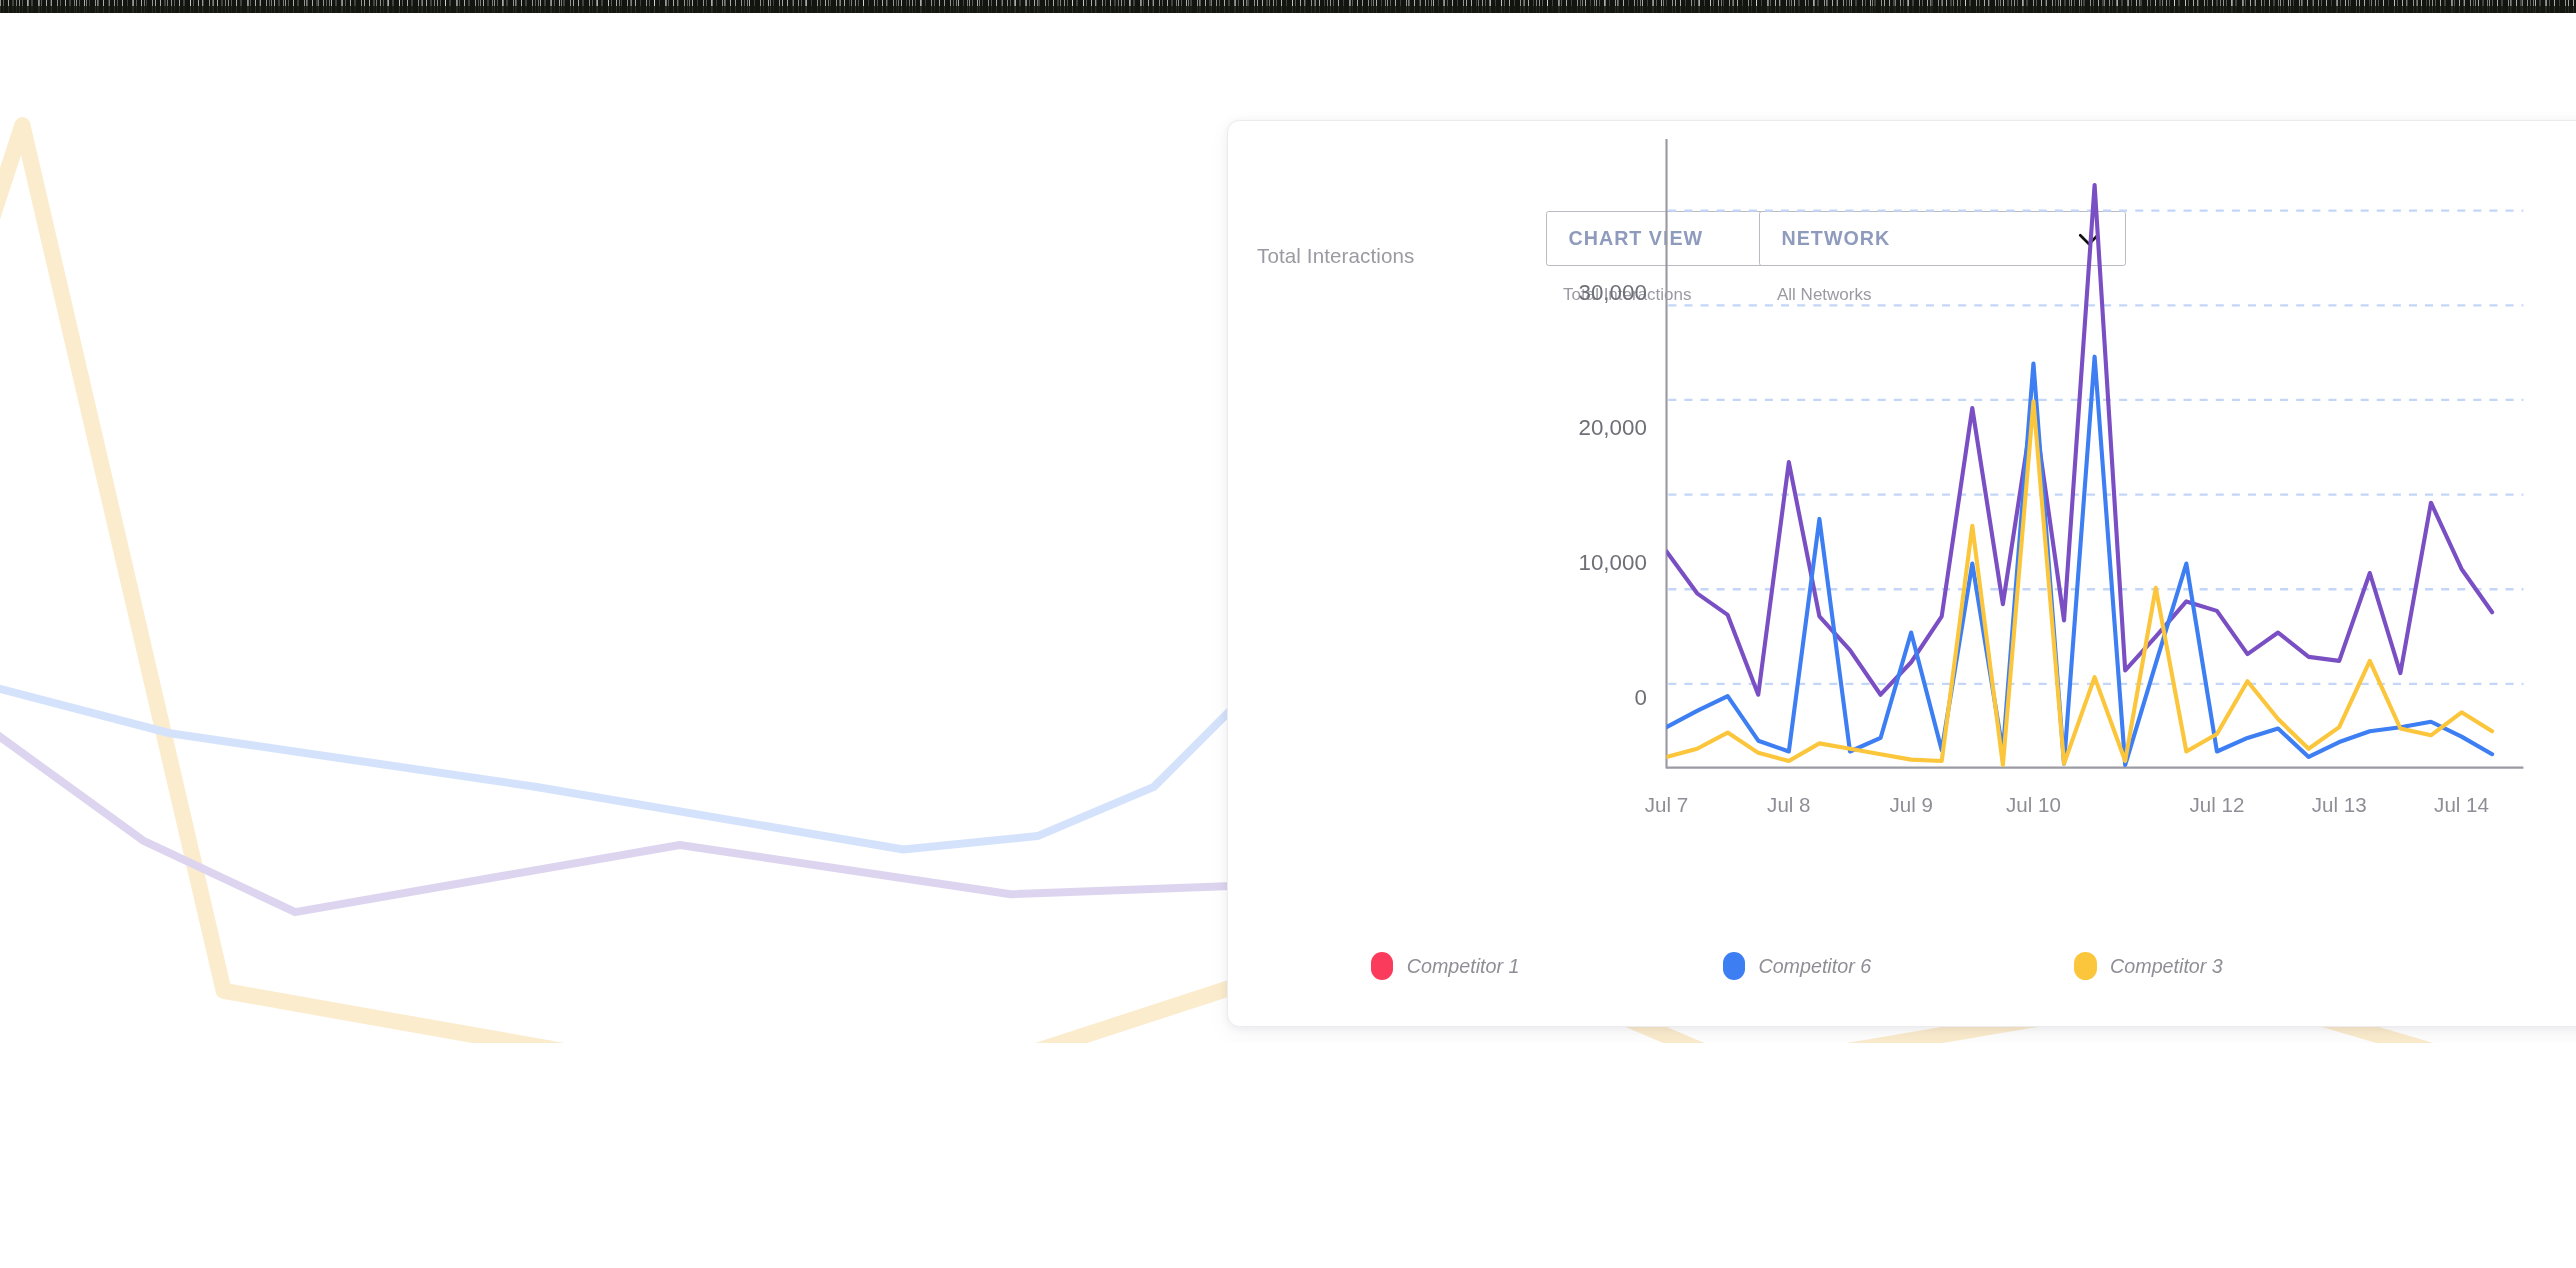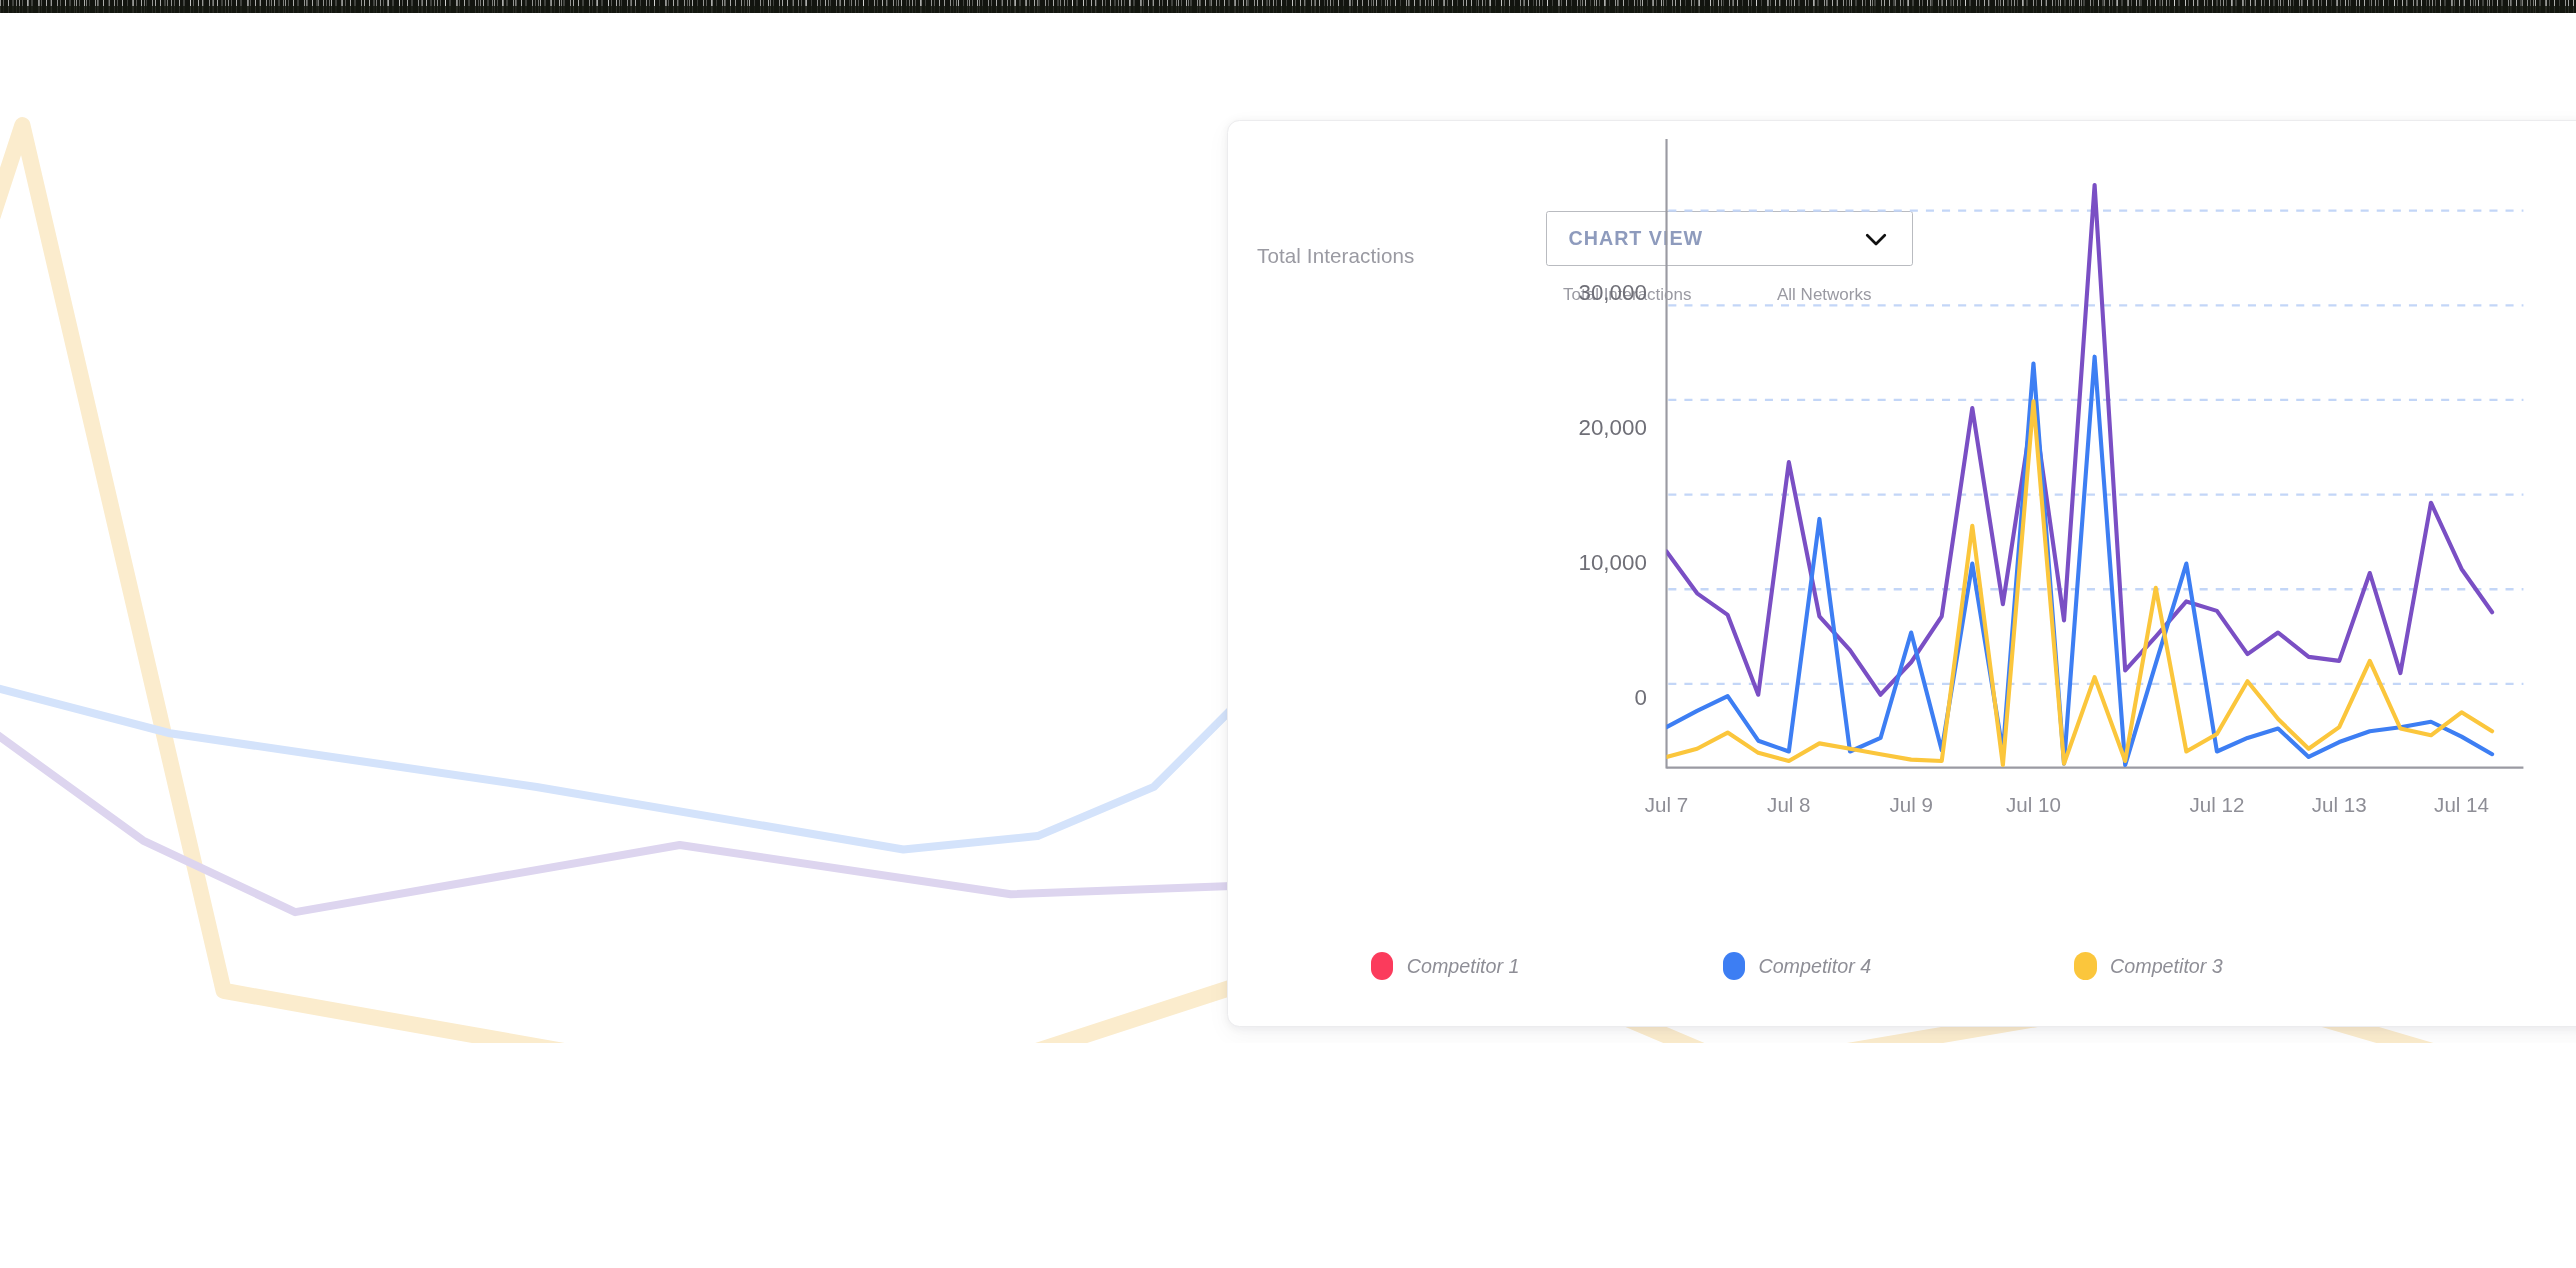--- a/index.html
+++ b/index.html
@@ -185,20 +185,26 @@
     <div class="metric-label">Total Interactions</div>
 
     <div class="dd dd-1">
       <span class="dd-label">CHART VIEW</span>
       <svg class="chev" viewBox="0 0 24 24" fill="none" stroke="#111111" stroke-width="2.2" stroke-linecap="round" stroke-linejoin="round">
         <polyline points="5,9 12,16 19,9"></polyline>
       </svg>
     </div>
     <div class="dd-sub dd-sub-1">Total Interactions</div>
 
+    <div class="dd dd-2">
+      <span class="dd-label">NETWORK</span>
+      <svg class="chev" viewBox="0 0 24 24" fill="none" stroke="#111111" stroke-width="2.2" stroke-linecap="round" stroke-linejoin="round">
+        <polyline points="5,9 12,16 19,9"></polyline>
+      </svg>
+    </div>
     <div class="dd-sub dd-sub-2">All Networks</div>
 
     <div id="plot-wrap">
       <svg id="plot" width="1369" height="907" viewBox="0 0 1530 1014">
           <line x1="492" x2="1448" y1="629.3023255813954" y2="629.3023255813954" stroke="#c3d6f7" stroke-width="2.6" stroke-dasharray="9 9" stroke-linecap="butt"></line>
           <line x1="492" x2="1448" y1="523.4883720930233" y2="523.4883720930233" stroke="#c3d6f7" stroke-width="2.6" stroke-dasharray="9 9" stroke-linecap="butt"></line>
           <line x1="492" x2="1448" y1="417.6744186046512" y2="417.6744186046512" stroke="#c3d6f7" stroke-width="2.6" stroke-dasharray="9 9" stroke-linecap="butt"></line>
           <line x1="492" x2="1448" y1="311.86046511627904" y2="311.86046511627904" stroke="#c3d6f7" stroke-width="2.6" stroke-dasharray="9 9" stroke-linecap="butt"></line>
           <line x1="492" x2="1448" y1="206.04651162790697" y2="206.04651162790697" stroke="#c3d6f7" stroke-width="2.6" stroke-dasharray="9 9" stroke-linecap="butt"></line>
           <line x1="492" x2="1448" y1="100.23255813953483" y2="100.23255813953483" stroke="#c3d6f7" stroke-width="2.6" stroke-dasharray="9 9" stroke-linecap="butt"></line>
@@ -228,21 +234,21 @@
         </svg>
     </div>
 
     <div id="legend">
         <div class="legend-item">
           <span class="legend-swatch" style="background: rgb(251, 59, 92);"></span>
           <span class="legend-text">Competitor 1</span>
         </div>
         <div class="legend-item">
           <span class="legend-swatch" style="background: rgb(61, 126, 243);"></span>
-          <span class="legend-text">Competitor 4</span>
+          <span class="legend-text">Competitor 6</span>
         </div>
         <div class="legend-item">
           <span class="legend-swatch" style="background: rgb(251, 198, 60);"></span>
           <span class="legend-text">Competitor 3</span>
         </div>
       </div>
 
   </div>
 
   <div class="noise-band top"></div>

